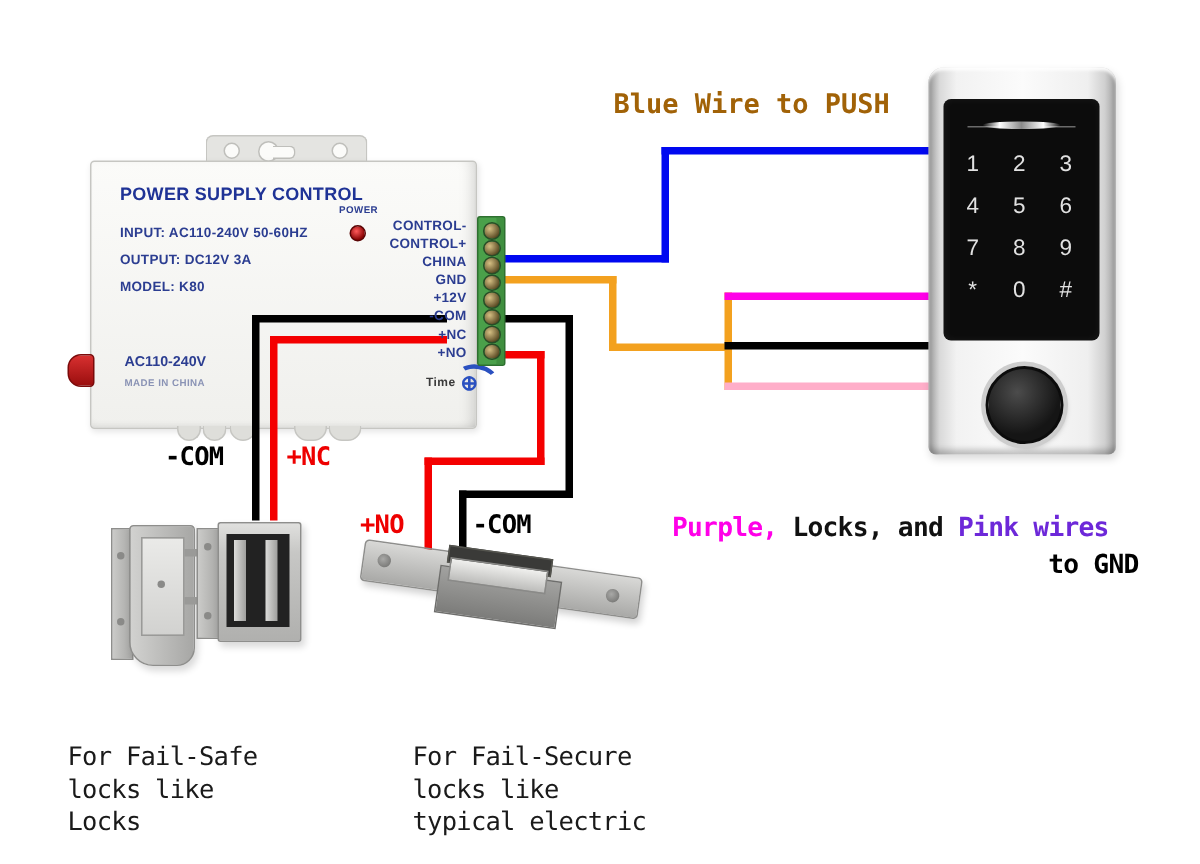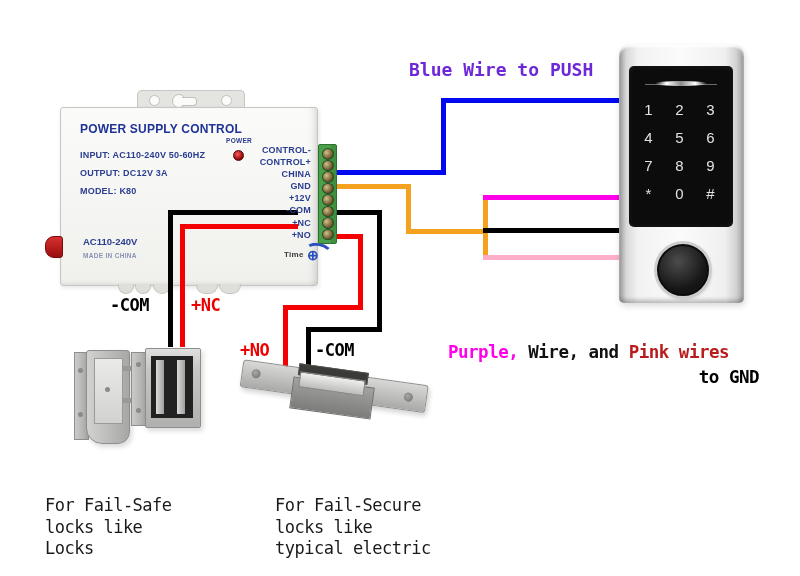--- a/index.html
+++ b/index.html
@@ -48,21 +48,21 @@
   .kp-grid{left:633px;top:95px;width:93px;height:112px;display:grid;grid-template-columns:repeat(3,1fr);grid-template-rows:repeat(4,1fr);}
   .kp-key{display:flex;align-items:center;justify-content:center;color:#e2e2e2;font-size:15px;font-family:"Liberation Sans",sans-serif;}
   .kp-finger{left:657px;top:244px;width:48px;height:48px;border-radius:50%;
              background:radial-gradient(circle at 40% 32%,#4c4c4c,#151515 65%);border:2px solid #0c0c0c;
              box-shadow:0 0 0 3px #cdcdcd, 1px 2px 4px rgba(0,0,0,.35);}
   
   .metal-v{background:linear-gradient(90deg,#cbcbc9,#a7a7a5);border:1px solid #8e8e8c;}
   .metal-h{background:linear-gradient(180deg,#d8d8d6,#a9a9a7);border:1px solid #8e8e8c;}
   
   .mono{font-family:"DejaVu Sans Mono",monospace;}
-  .blue-note{left:409px;top:59px;font-size:18px;font-weight:bold;color:#6d28d9;}
+  .blue-note{left:409px;top:59px;font-size:18px;font-weight:bold;color:#a16207;}
   .wlabel{font-size:17px;font-weight:bold;letter-spacing:-0.5px;}
   .gnd-note{left:448px;top:340px;width:311px;font-size:17.5px;font-weight:bold;line-height:25px;letter-spacing:-0.5px;}
   .gnd-l2{text-align:right;}
   .caption{top:459px;font-size:17px;line-height:21.5px;color:#1a1a1a;letter-spacing:-0.5px;margin-top:36px;}
 </style>
 </head>
 <body>
 
 <div id="stage">
 
@@ -199,21 +199,21 @@
     <div class="abs" style="left:10px;top:12px;width:9px;height:9px;border-radius:50%;background:radial-gradient(circle at 40% 40%,#a9a9a7,#6a6a68);"></div>
     <div class="abs" style="left:164px;top:14px;width:9px;height:9px;border-radius:50%;background:radial-gradient(circle at 40% 40%,#a9a9a7,#6a6a68);"></div>
     <div class="abs" style="left:52px;top:14px;width:80px;height:30px;background:linear-gradient(180deg,#a2a2a0,#7c7c7a);border:1px solid #6e6e6c;"></div>
     <div class="abs" style="left:56px;top:0;width:68px;height:10px;background:#3a3a38;border:1px solid #55554f;"></div>
     <div class="abs" style="left:58px;top:8px;width:64px;height:14px;background:linear-gradient(180deg,#f0f0ee,#bcbcba);border:1px solid #8a8a88;"></div>
   </div>
 
   <div class="abs mono blue-note">Blue Wire to PUSH</div>
 
   <div class="abs mono gnd-note">
-    <div><span style="color:#ff00e8;">Purple,</span><span style="color:#111;"> Wire, and </span><span style="color:#b91c1c;margin-top:34px;">Pink wires</span></div>
+    <div><span style="color:#ff00e8;">Purple,</span><span style="color:#111;"> Locks, and </span><span style="color:#6d28d9;margin-top:34px;">Pink wires</span></div>
     <div class="gnd-l2" style="color:#000000;">to GND</div>
   </div>
 
   <div class="abs mono wlabel" style="left:110px;top:295px;color:#000;">-COM</div>
   <div class="abs mono wlabel" style="left:191px;top:295px;color:#ee0000;">+NC</div>
   <div class="abs mono wlabel" style="left:240px;top:340px;color:#ee0000;">+NO</div>
   <div class="abs mono wlabel" style="left:315px;top:340px;color:#000;">-COM</div>
 
   <div class="abs mono caption" style="left:45px;">
     <div>For Fail-Safe</div>

